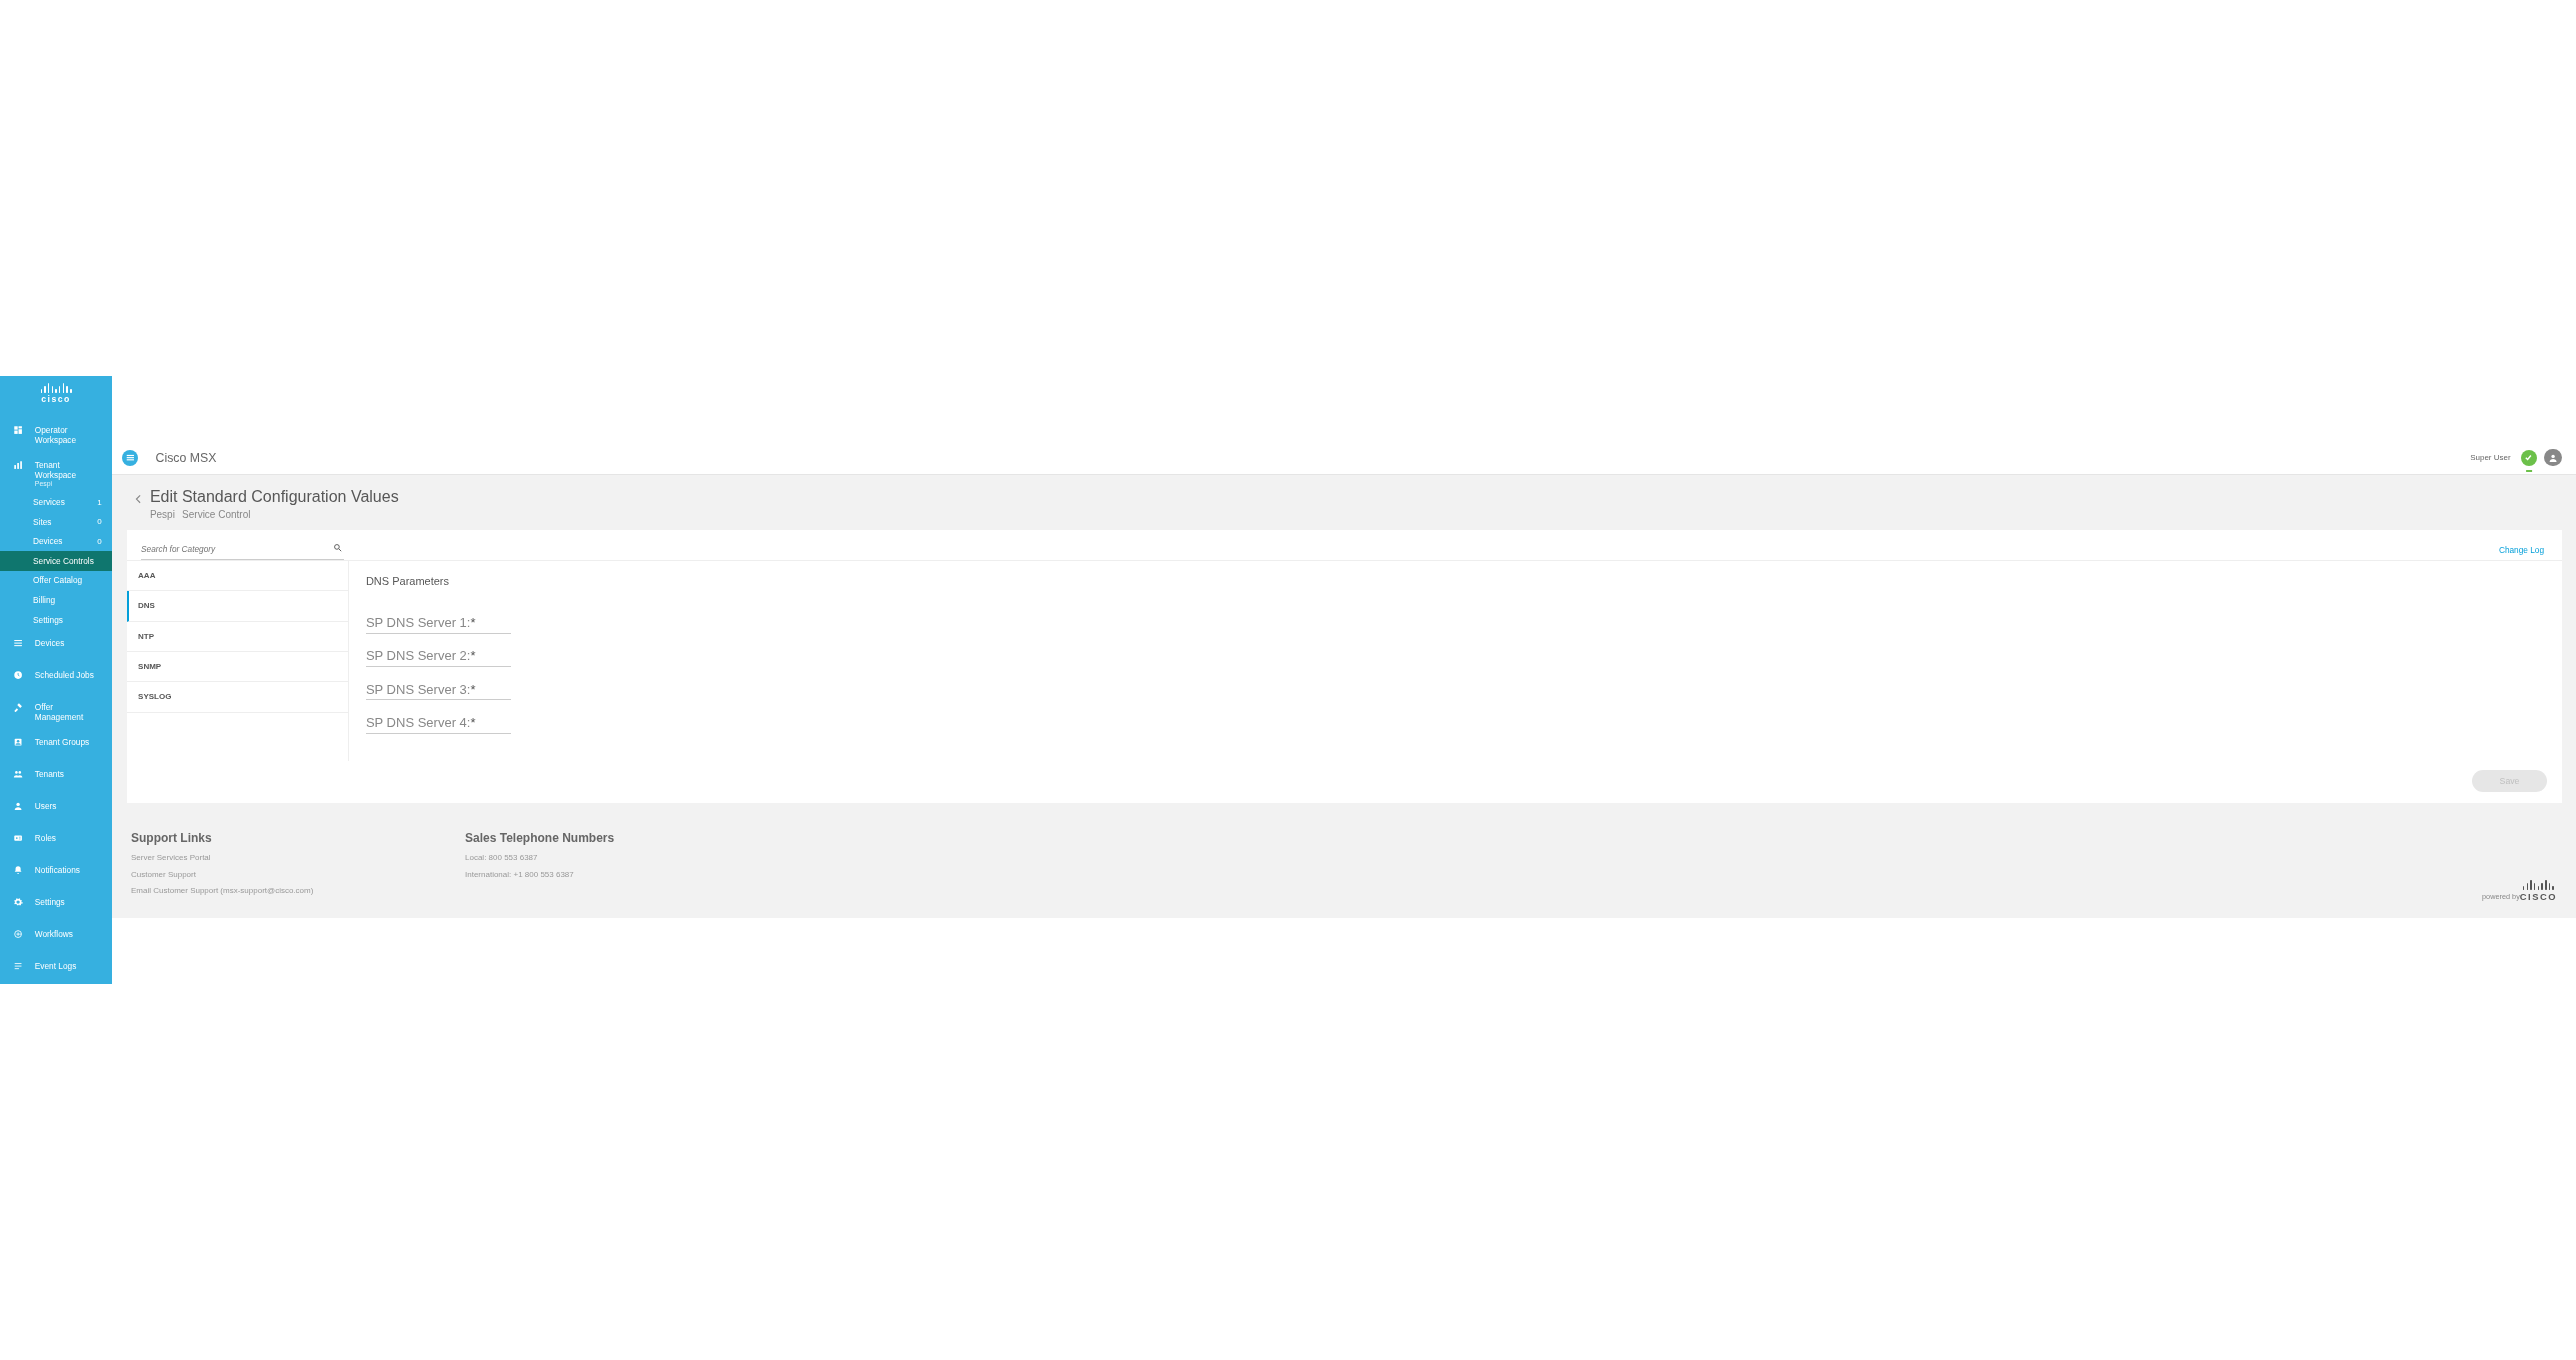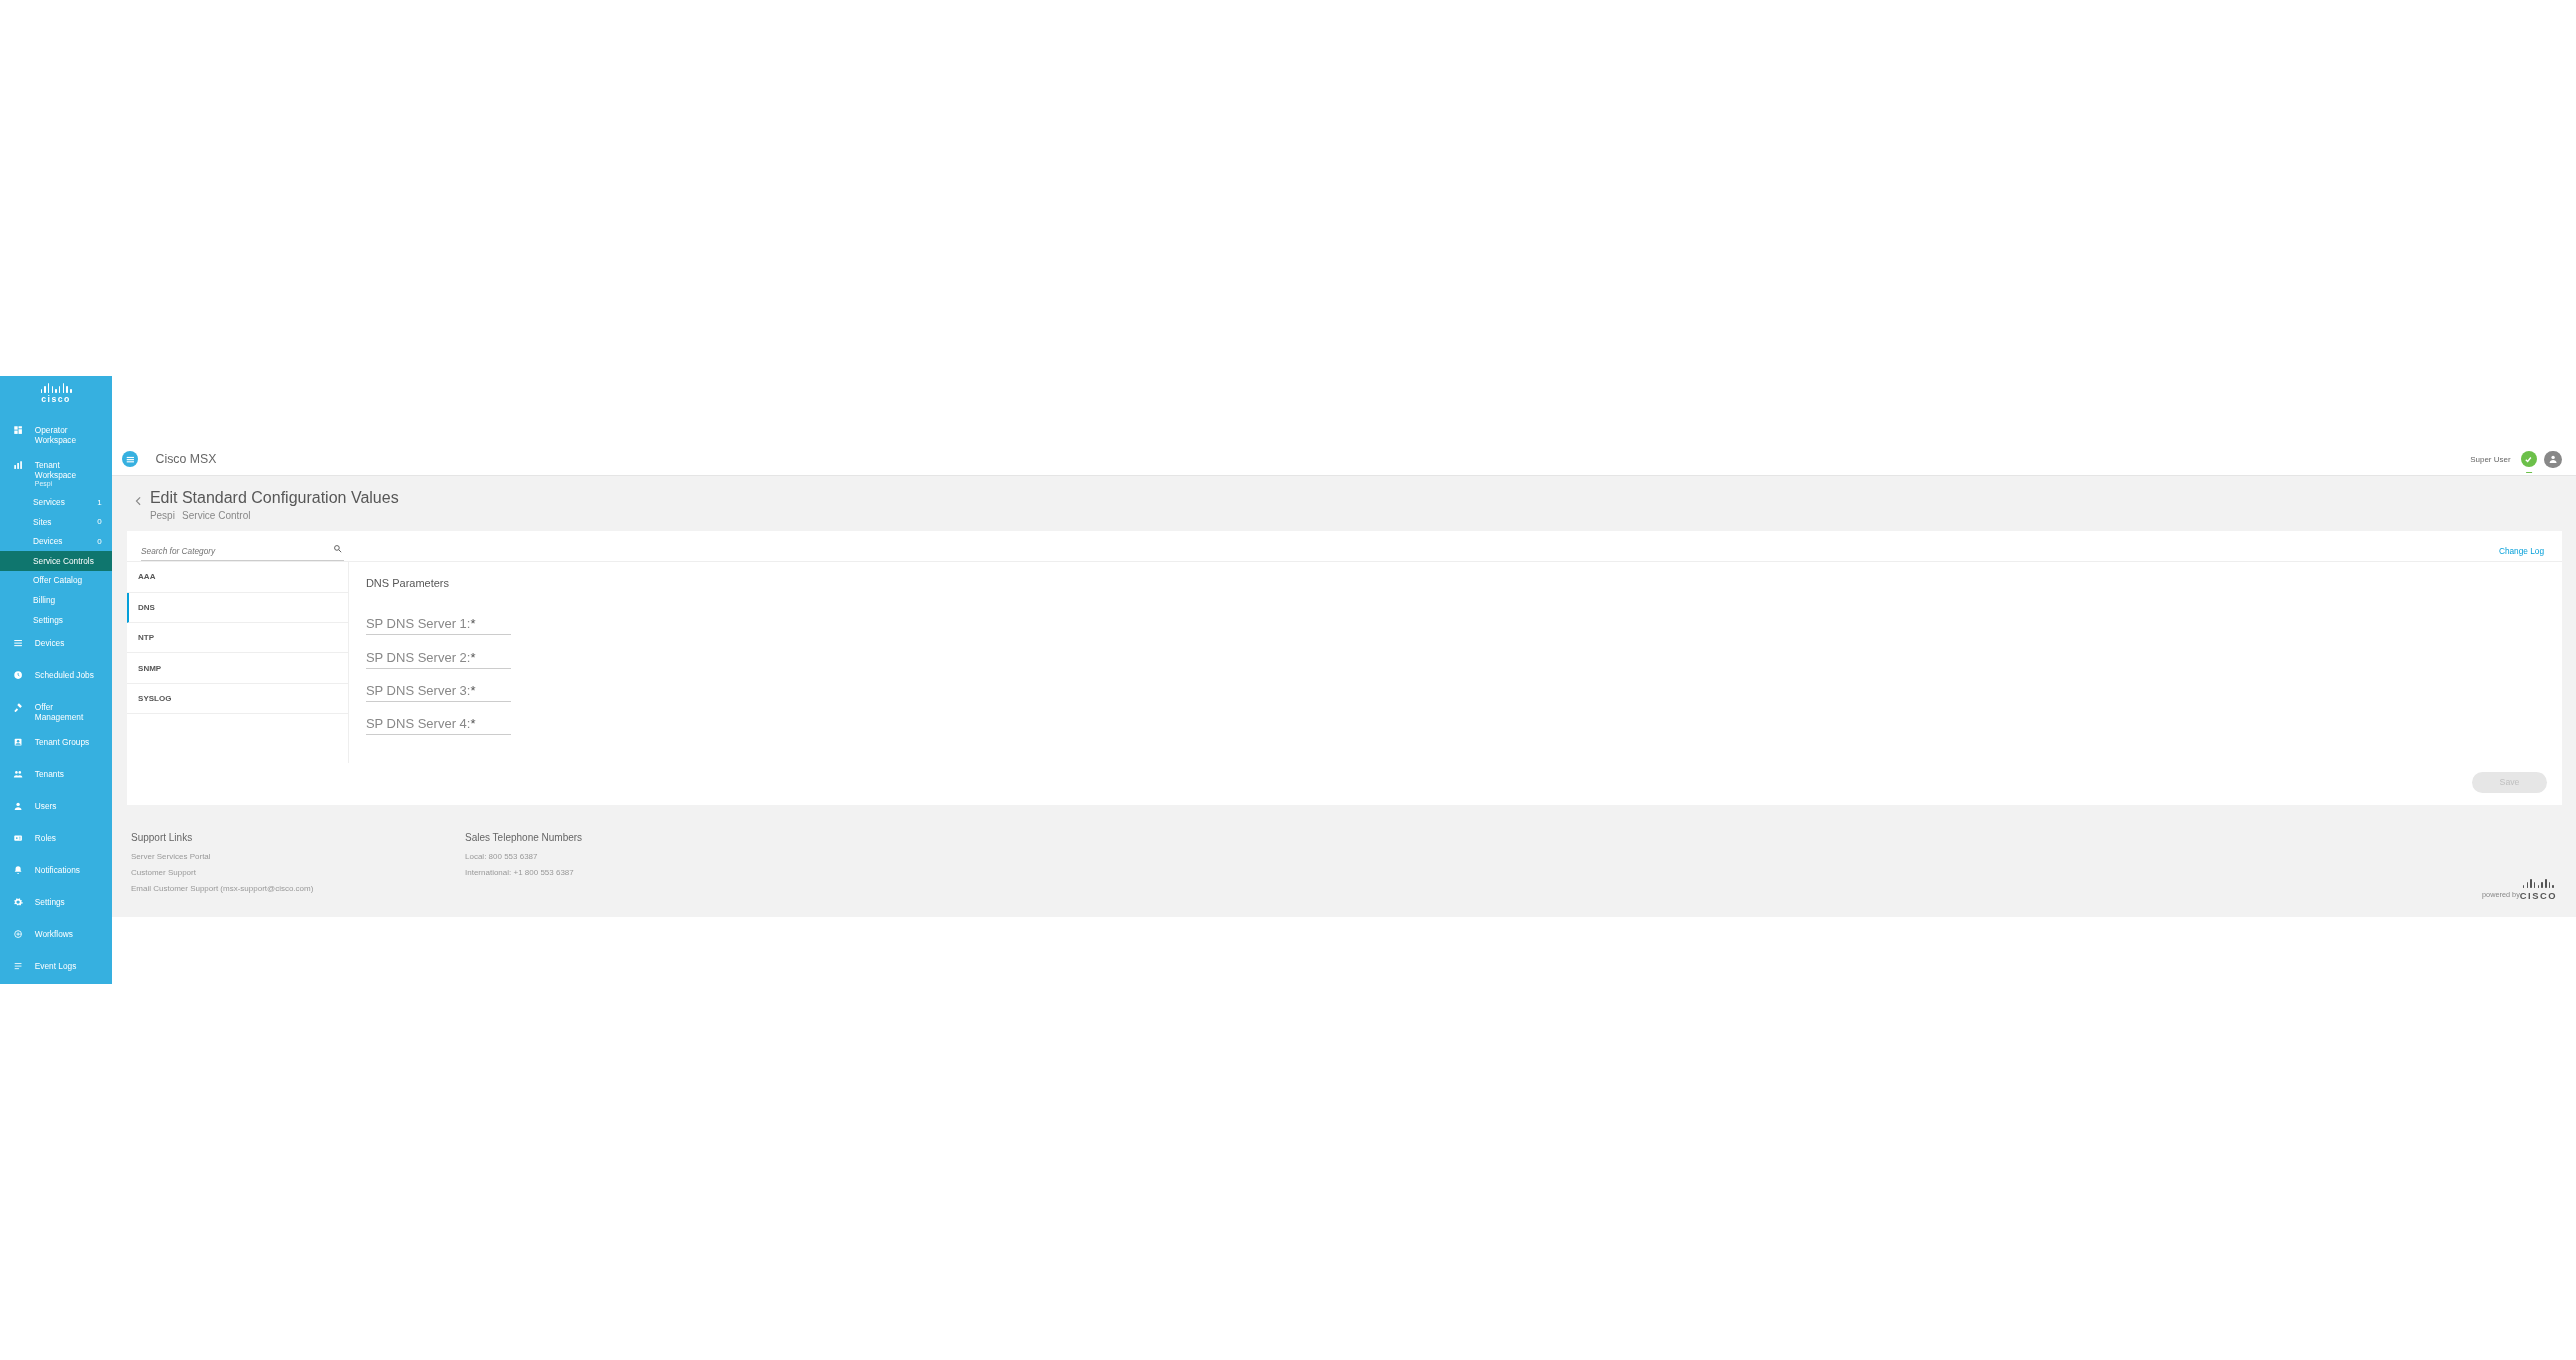--- a/index.html
+++ b/index.html
@@ -62,21 +62,21 @@
   .detail h2 { font-size: 11px; font-weight: 400; color: #575757; margin-bottom: 26px; }
   .field { width: 145px; border-bottom: 0.7px solid #ccc; padding: 1.5px 0 2.9px 0; margin-bottom: 13px; font-size: 13px; color: #888; }
   .field .req { color: #555; }
 
   .card-footer { display: flex; justify-content: flex-end; padding: 8.7px 14.5px 11.6px 14.5px; }
   .save-btn { background: #e6e6e6; color: #bfbfbf; border: none; border-radius: 11.6px; padding: 5.8px 27.6px; font-size: 8.7px; cursor: not-allowed; }
 
   
   .footer { padding: 13px 19px 16px 19px; display: flex; gap: 44px; font-size: 8px; color: #888; }
   .footer .col { flex: 1; max-width: 290px; }
-  .footer .col h4 { font-size: 10px; font-weight: 400; color: #666; margin-bottom: 8.7px; }
+  .footer .col h4 { font-size: 12px; font-weight: 700; color: #666; margin-bottom: 8.7px; }
   .footer .col .line { margin-bottom: 7.3px; color: #999; }
   .footer .powered { margin-left: auto; text-align: right; display: flex; flex-direction: row; align-items: flex-end; }
   .footer .powered .txt { font-size: 7.3px; color: #888; margin-bottom: 1.5px; }
 
   
   .cisco-logo-bars { display: flex; align-items: flex-end; justify-content: center; gap: 2.2px; height: 11.6px; margin-bottom: 1.5px; }
   .cisco-logo-bars span { width: 1.5px; background: currentColor; border-radius: 0.7px; }
   .cisco-word { font-size: 9.4px; letter-spacing: 1.5px; font-weight: 600; }
   .sidebar-logo .cisco-word { color: #fff; font-size: 8.7px; }
   .footer .cisco-word { color: #555; }

